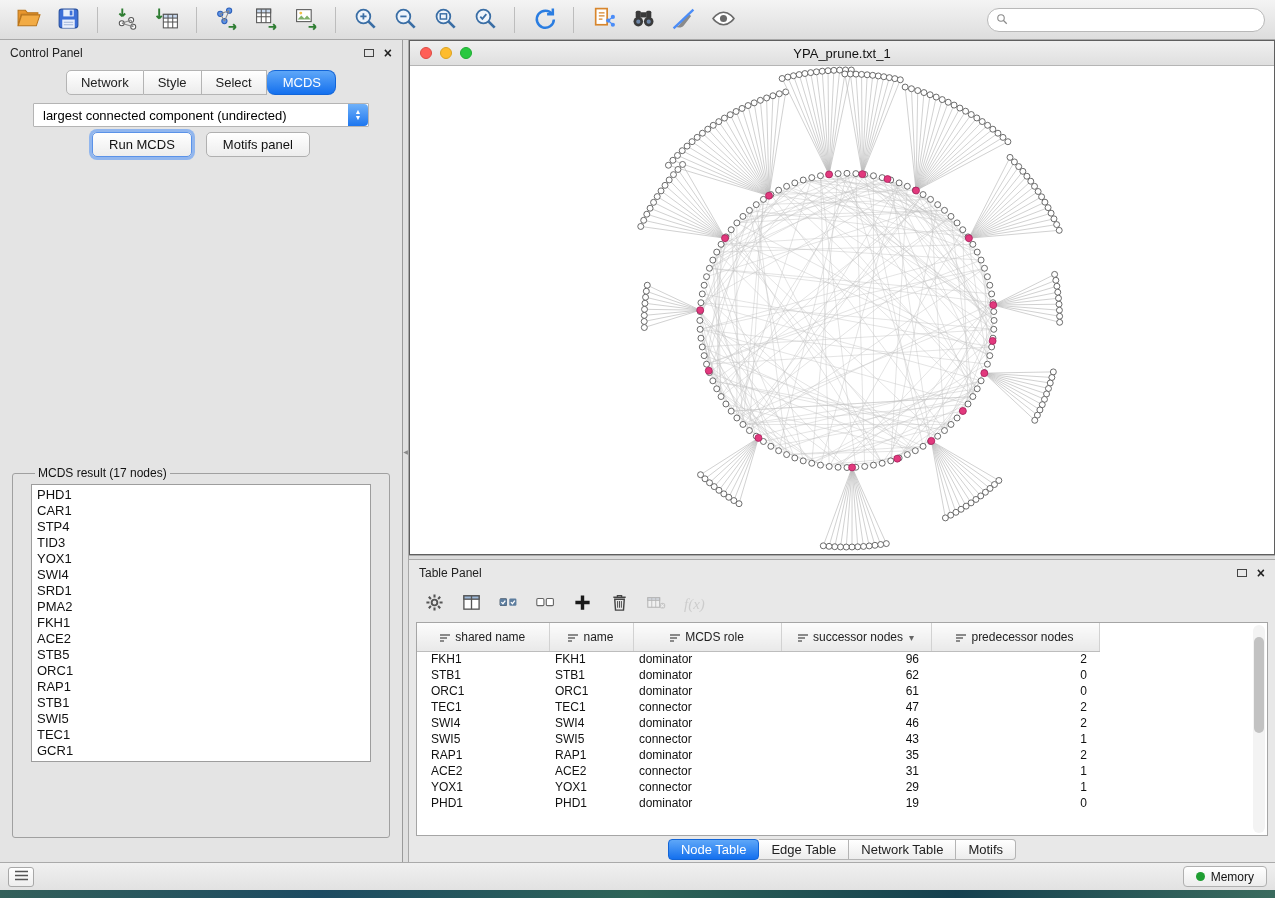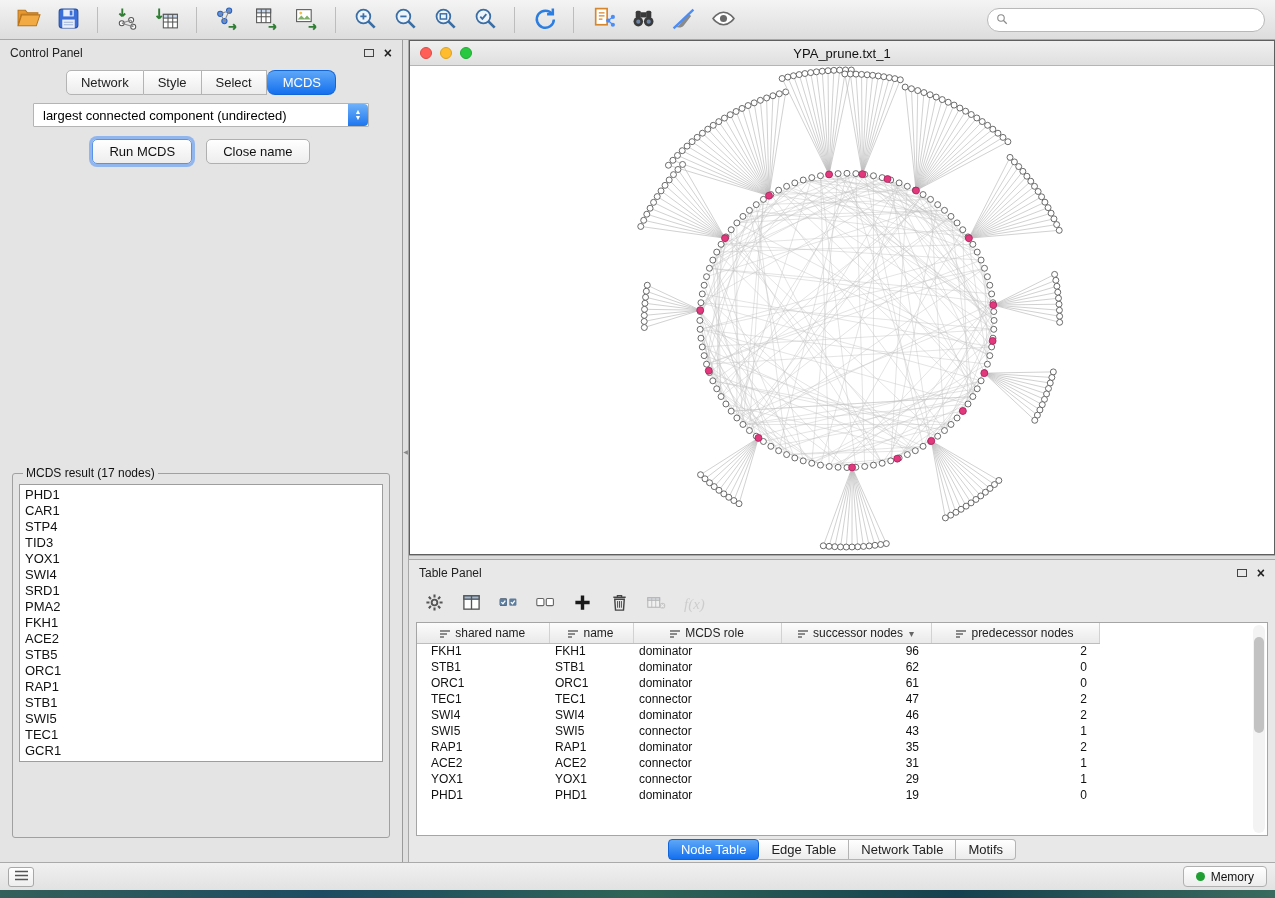--- a/index.html
+++ b/index.html
@@ -34,26 +34,26 @@
   .tabs .tab:first-child { border-left-width:1px; border-radius:5px 0 0 5px; }
   .tabs .tab:last-child { border-radius:0 5px 5px 0; }
   .tabs .tab.active { background:linear-gradient(#5ea7f8,#1470ee); color:#fff; border-color:#1265d8; border-radius:8px;padding-left:16px; }
 
   .opt-label { text-align:center; font-size:13px; margin-top:22px; color:#111; }
   .dropdown { width:336px; height:24px; margin:8px auto 0; background:#fff; border:1px solid #b4b4b4; border-radius:1px;
               display:flex; align-items:center; font-size:13px; cursor:pointer; overflow:hidden; }
   .dropdown .dd-val { flex:1; padding-left:9px; white-space:nowrap; }
   .dd-cap { width:20px; height:100%; background:linear-gradient(#6fb1f9,#1d76ef); display:flex; flex-direction:column;
             align-items:center; justify-content:center; color:#fff; font-size:7px; line-height:6px; border-radius:0 4px 4px 0; }
-  .btn-row { display:flex; justify-content:center; gap:14px; margin-top:12px; }
+  .btn-row { display:flex; justify-content:center; gap:14px; margin-top:5px; }
   .mac-btn { font-size:13px; padding:4px 16px; background:linear-gradient(#ffffff,#ededed); border:1px solid #b0b0b0;
              border-radius:5px; cursor:pointer; color:#111; font-family:"Liberation Sans",sans-serif; }
   .mac-btn.focus { box-shadow:0 0 0 3px rgba(77,144,245,.55); border-color:#5a92e8; }
 
-  fieldset.result { margin:auto 12px 24px; border:1px solid #a0a0a0; border-radius:3px; padding:4px 6px 6px; height:372px;
+  fieldset.result { margin:auto 12px 24px; border:1px solid #a0a0a0; border-radius:3px; padding:4px 18px 6px; height:372px;
                     display:flex; flex-direction:column; }
   fieldset.result legend { font-size:12px; color:#111; padding:0 3px; margin-left:4px; }
   .list-box { flex:1; background:#fff; border:1px solid #9d9d9d; overflow:hidden; padding:2px 0; }
   .list-box .li { font-size:13px; line-height:16px; padding-left:5px; color:#111; cursor:default; }
 
   
   .vsplit { width:6px; background:#e0e0e0; border-right:1px solid #a8a8a8; display:flex; flex-direction:column;
             align-items:center; justify-content:center; color:#8a8a8a; font-size:6px; cursor:col-resize; }
   .hsplit { height:5px; background:#dcdcdc; border-top:1px solid #aaa; border-bottom:1px solid #aaa; cursor:row-resize; }
 
@@ -72,21 +72,21 @@
 
   .table-panel { flex:1; background:#e8e8e8; display:flex; flex-direction:column; min-height:0; }
   .tp-toolbar { height:36px; display:flex; align-items:center; gap:18px; padding:0 16px; flex:0 0 auto; }
   .tp-btn { border:none; background:transparent; cursor:pointer; display:flex; align-items:center; }
   .tp-btn svg { width:19px; height:19px; }
   .tp-btn.disabled { opacity:.35; cursor:default; }
   .fx { font-family:"Liberation Serif",serif; font-style:italic; font-size:15px; color:#9a9a9a; }
 
   .table-wrap { flex:1; margin:0 7px; background:#fff; border:1px solid #a5a5a5; position:relative; overflow:hidden; }
   table.node-table { border-collapse:collapse; table-layout:fixed; width:682px; }
-  table.node-table th { height:20px; background:linear-gradient(#fcfcfc,#e9e9e9); border-right:1px solid #d2d2d2;
+  table.node-table th { height:28px; background:linear-gradient(#fcfcfc,#e9e9e9); border-right:1px solid #d2d2d2;
         border-bottom:1px solid #bdbdbd; font-size:12px; font-weight:normal; color:#222; text-align:center; white-space:nowrap; }
   table.node-table td { font-size:12px; color:#111; height:16px; padding:0 6px; white-space:nowrap; }
   table.node-table td:first-child { padding-left:14px; }
   table.node-table td.num { text-align:right; padding-right:12px; }
   .sort-icon { display:inline-block; width:10px; height:8px; margin-right:5px; vertical-align:-1px;
       background:linear-gradient(#8a8a8a,#8a8a8a) 0 0/10px 2px no-repeat,
                  linear-gradient(#8a8a8a,#8a8a8a) 0 3px/7px 2px no-repeat,
                  linear-gradient(#8a8a8a,#8a8a8a) 0 6px/4px 2px no-repeat; }
   .chev { color:#666; font-size:10px; margin-left:6px; }
   .vscroll { position:absolute; top:2px; right:2px; bottom:2px; width:12px; background:#f3f3f3; border-radius:6px; }
@@ -274,21 +274,21 @@
         </div>
       <div class="dropdown">
         <span class="dd-val">largest connected component (undirected)</span>
         <span class="dd-cap">
             <span>▲</span>
             <span>▼</span>
           </span>
       </div>
       <div class="btn-row">
         <button class="mac-btn focus">Run MCDS</button>
-        <button class="mac-btn">Close name</button>
+        <button class="mac-btn">Motifs panel</button>
       </div>
       <fieldset class="result">
         <legend>MCDS result (17 nodes)</legend>
         <div class="list-box">
             <div class="li">PHD1</div>
             <div class="li">CAR1</div>
             <div class="li">STP4</div>
             <div class="li">TID3</div>
             <div class="li">YOX1</div>
             <div class="li">SWI4</div>

